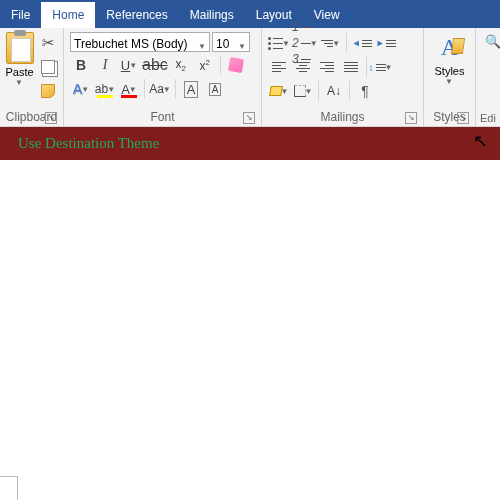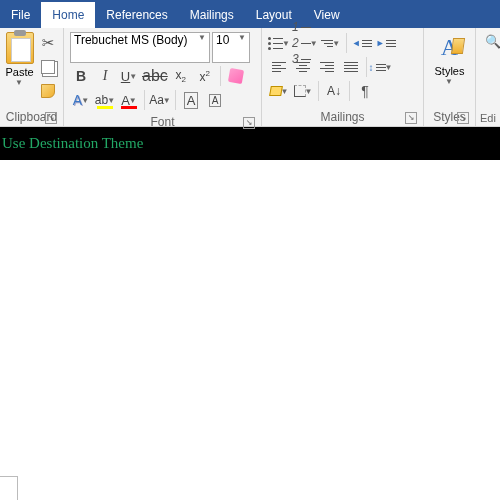--- a/index.html
+++ b/index.html
@@ -8,21 +8,21 @@
 .menubar .tab{padding:6px 11px;cursor:pointer;font-size:12px}
 .menubar .tab.active{background:#fff;color:#2b579a}
 .ribbon{background:#f3f3f3;border-bottom:1px solid #d4d4d4;height:99px;display:flex}
 .group{border-right:1px solid #d4d4d4;display:flex;flex-direction:column;justify-content:space-between;padding:2px 4px 0}
 .group-body{flex:1;display:flex;flex-direction:column;gap:2px}
 .group-label{text-align:center;font-size:11px;color:#666;padding:2px 0;position:relative}
 .dialog-launcher{position:absolute;right:2px;bottom:2px;width:12px;height:12px;border:1px solid #999;font-size:8px;line-height:9px;text-align:center;color:#666}
 .row{display:flex;align-items:center;gap:2px}
 .btn{min-width:22px;height:22px;display:flex;align-items:center;justify-content:center;cursor:pointer;color:#444;position:relative}
 .dd{width:8px;font-size:8px;color:#666;margin-left:-1px}
-.combo{border:1px solid #ababab;background:#fff;height:31px;display:flex;align-items:flex-start;padding:0 3px;font-size:11px}
+.combo{border:1px solid #ababab;background:#fff;height:20px;display:flex;align-items:flex-end;padding:0 3px;font-size:11px}
 .combo .arr{margin-left:auto;font-size:8px;color:#666}
 .sep{width:1px;background:#d4d4d4;height:20px;margin:0 2px}
 
 .clip-top{display:flex;gap:2px}
 .paste-big{display:flex;flex-direction:column;align-items:center;width:38px;padding-top:2px;cursor:pointer}
 .paste-big .ic{width:28px;height:32px;background:linear-gradient(#f9d77e,#f0b030);border:1px solid #c8922b;border-radius:2px;position:relative}
 .paste-big .ic:before{content:"";position:absolute;top:-3px;left:7px;width:12px;height:6px;background:#999;border-radius:2px}
 .paste-big .ic:after{content:"";position:absolute;top:5px;left:4px;width:18px;height:22px;background:#fff;border:1px solid #ccc}
 .cut-ic{font-size:15px;color:#555}
 .copy-ic{width:14px;height:14px;border:1px solid #888;background:#fff;box-shadow:2px 2px 0 #fff,2px 2px 0 1px #888}
@@ -59,21 +59,21 @@
 .lspace:before{content:"↕";position:absolute;left:-3px;top:-2px;font-size:10px;color:#3a76c4}
 .bucket{width:12px;height:10px;background:#ffd966;border:1px solid #bf9000;transform:skewX(-10deg)}
 .border-ic{width:12px;height:12px;border:1px solid #555;border-top:1px dashed #aaa;border-right:1px dashed #aaa}
 .sort{font-size:12px}
 .pilcrow{font-size:14px;color:#555}
 
 .styles-big{display:flex;flex-direction:column;align-items:center;width:42px;cursor:pointer;padding-top:4px}
 .styA{font-size:24px;font-family:Georgia;color:#3a76c4;position:relative}
 .styA:after{content:"";position:absolute;right:-6px;top:4px;width:10px;height:14px;background:linear-gradient(#f9d77e,#f0b030);border:1px solid #c8922b;transform:skewX(-8deg)}
 .edit-col{display:flex;flex-direction:column;align-items:center;padding:4px 2px 0;width:26px}
-.doc{background:#000000;padding:8px 2px}
+.doc{background:#7f1d1d;padding:8px 18px}
 .doc-text{color:#22a765;font-family:"Trebuchet MS";font-size:15px}
 .cursor-arrow{position:absolute;left:473px;top:130px;font-size:18px;color:#000;pointer-events:none}
 .page-corner{position:absolute;left:0;bottom:0;width:18px;height:24px;border:1px solid #bbb;border-left:none;border-bottom:none}
 </style>
 </head>
 <body>
 
 <div class="menubar">
   <div class="tab">File</div>
   <div class="tab active">Home</div>

